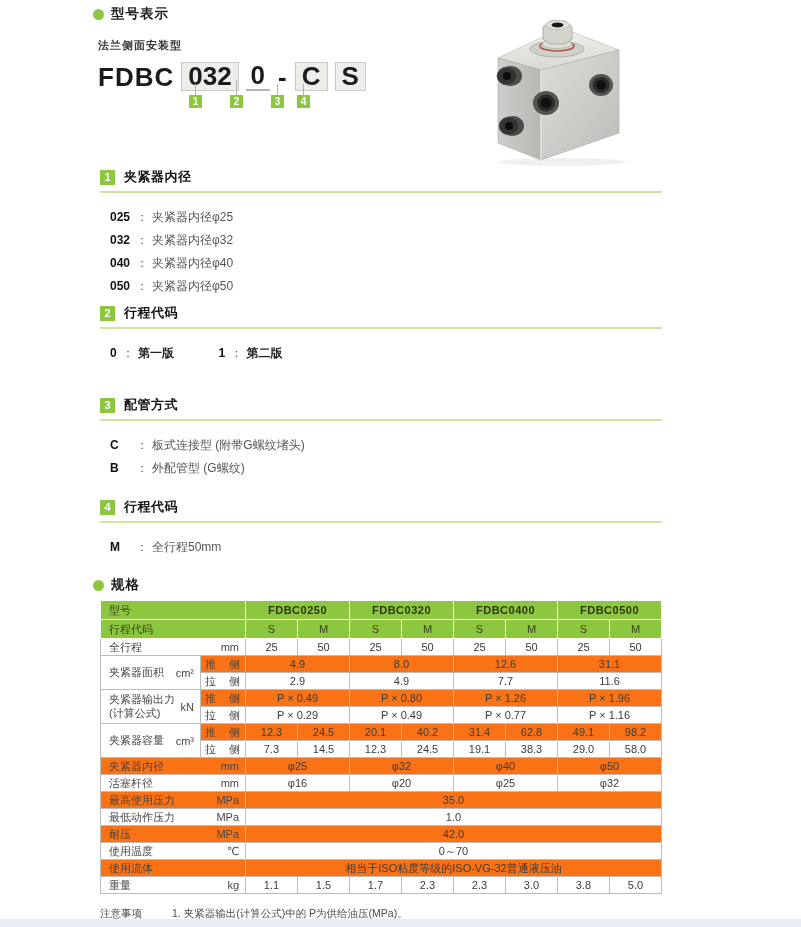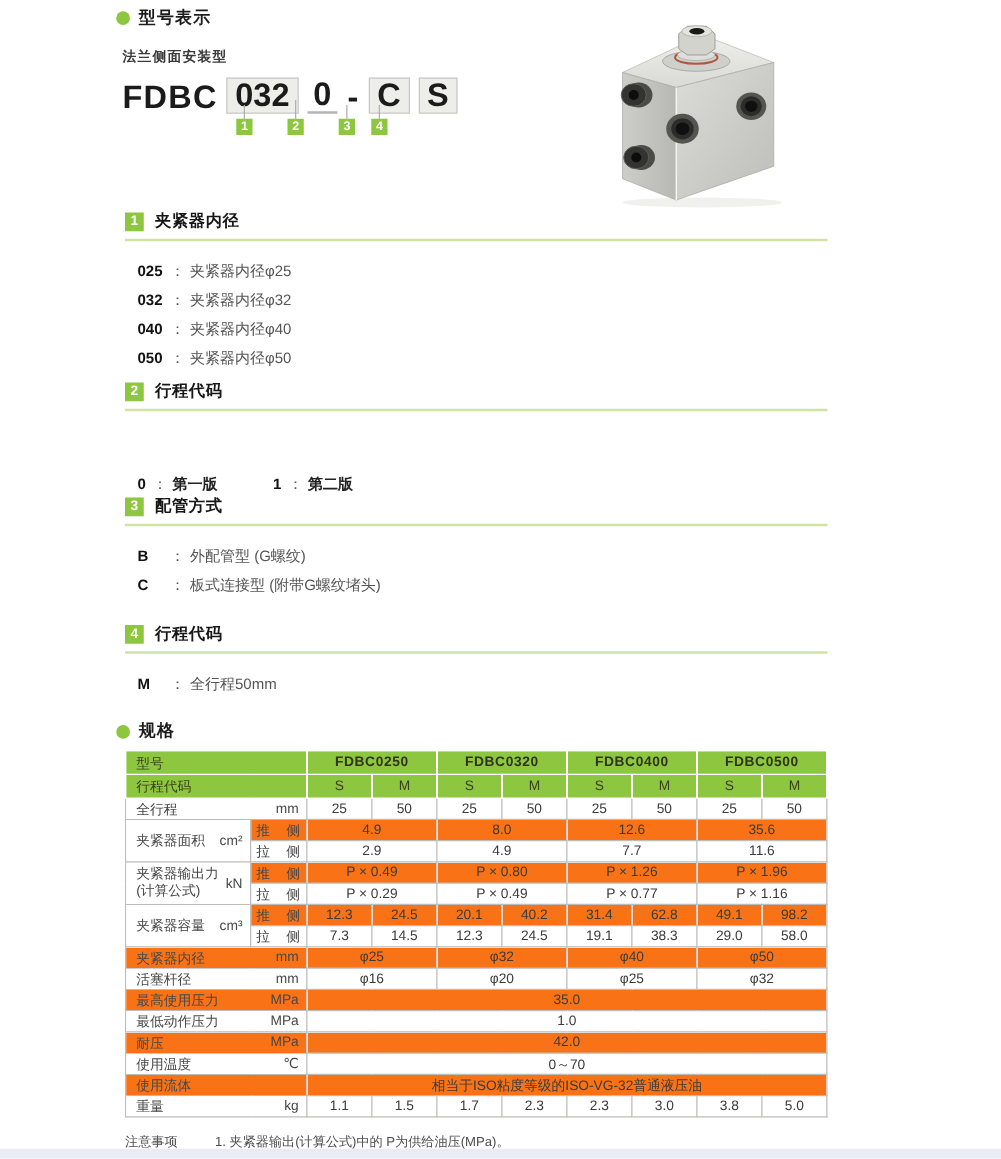--- a/index.html
+++ b/index.html
@@ -30,21 +30,21 @@
   .section { position:absolute; left:100px; width:562px; }
   .sec-header { display:flex; align-items:center; gap:9px;
                 border-bottom:2px solid #cfe3a3; padding-bottom:5px; }
   .sec-num { width:15px; height:15px; background:#8dc63f; color:#fff; font-size:11px;
              font-weight:bold; text-align:center; line-height:15px; flex:0 0 auto; }
   .sec-title { font-size:13px; font-weight:bold; color:#161616; letter-spacing:.5px; }
   .sec-items { margin:13px 0 0 10px; }
   .sec-items .item { font-size:12px; color:#555; line-height:23px; white-space:nowrap; }
   .item-code { display:inline-block; min-width:26px; font-weight:bold; color:#111; }
   .item-colon { color:#555; margin-right:4px; }
-  .sec-items.inline .item { display:inline-block; margin-right:40px; color:#222;margin-top:34px; }
+  .sec-items.inline .item { display:inline-block; margin-right:40px; color:#222; }
   .sec-items.inline .item-code { min-width:12px; }
   .sec-items.inline .desc { font-weight:bold; color:#222; }
 
   
   .spec-table { position:absolute; left:100px; top:600px; width:562px;
                 border-collapse:collapse; table-layout:fixed; font-size:11px; }
   .spec-table td { border:1px solid #bcbcb9; height:16px; padding:0 2px; text-align:center;
                    color:#3b3b3b; background:#fff; white-space:nowrap; overflow:hidden; }
   .spec-table tr.head td { background:#8dc63f; border:1px solid #ffffff; height:18px;
                            color:#3c411f; font-weight:normal;margin-top:32px; }
@@ -156,22 +156,22 @@
     <div class="item"><span class="item-code">1</span><span class="item-colon">：</span><span class="desc">第二版</span></div>
   </div>
 </div>
 
 <div class="section" style="top:396px;">
   <div class="sec-header">
     <span class="sec-num">3</span>
     <span class="sec-title">配管方式</span>
   </div>
   <div class="sec-items">
+    <div class="item"><span class="item-code">C</span><span class="item-colon">：</span><span class="desc">板式连接型 (附带G螺纹堵头)</span></div>
     <div class="item"><span class="item-code">B</span><span class="item-colon">：</span><span class="desc">外配管型 (G螺纹)</span></div>
-    <div class="item"><span class="item-code">C</span><span class="item-colon">：</span><span class="desc">板式连接型 (附带G螺纹堵头)</span></div>
   </div>
 </div>
 
 <div class="section" style="top:498px;">
   <div class="sec-header">
     <span class="sec-num">4</span>
     <span class="sec-title">行程代码</span>
   </div>
   <div class="sec-items">
     <div class="item"><span class="item-code">M</span><span class="item-colon">：</span><span class="desc">全行程50mm</span></div>
@@ -225,21 +225,21 @@
     <td>50</td>
     <td>25</td>
     <td>50</td>
   </tr>
   <tr class="shade">
     <td rowspan="2" colspan="1" class="lbl keep-white"><span>夹紧器面积</span><span class="unit">cm²</span></td>
     <td class="sub">推　侧</td>
     <td colspan="2">4.9</td>
     <td colspan="2">8.0</td>
     <td colspan="2">12.6</td>
-    <td colspan="2">35.6</td>
+    <td colspan="2">31.1</td>
   </tr>
   <tr>
     <td class="sub">拉　侧</td>
     <td colspan="2">2.9</td>
     <td colspan="2">4.9</td>
     <td colspan="2">7.7</td>
     <td colspan="2">11.6</td>
   </tr>
   <tr class="shade">
     <td rowspan="2" class="lbl keep-white">

